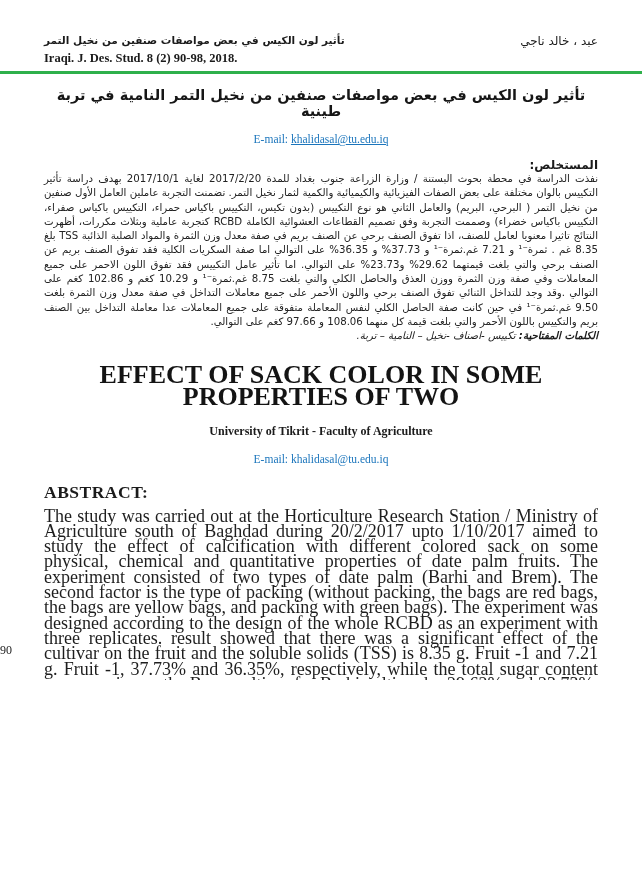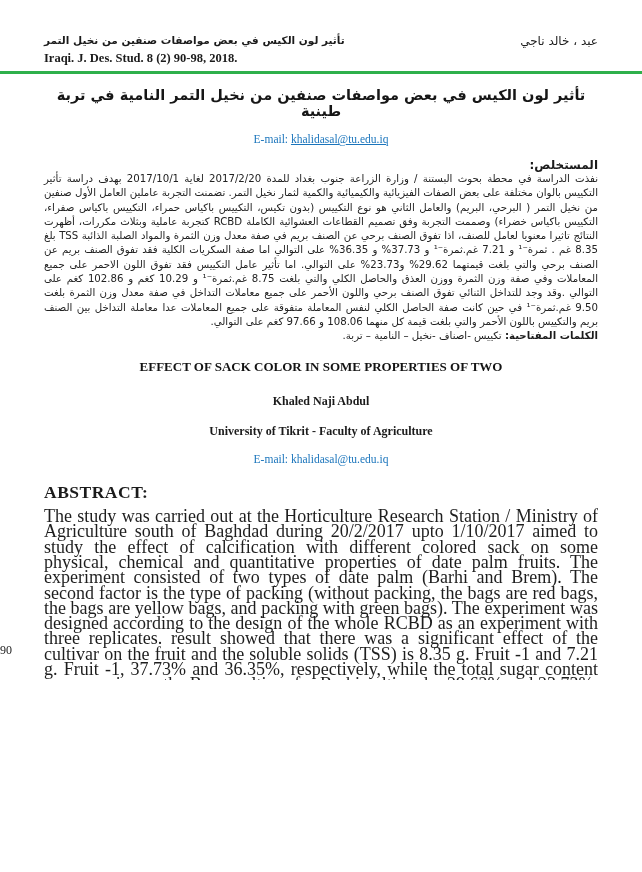--- a/index.html
+++ b/index.html
@@ -98,30 +98,31 @@
     font-size: 10.2px;
     line-height: 14.3px;
     color: #222222;
   }
   .ar-keywords {
     font-family: "DejaVu Sans", sans-serif;
     direction: rtl;
     text-align: right;
     font-size: 10.2px;
     line-height: 14.3px;
+    font-style: italic;
   }
   .ar-keywords .kw-label { font-weight: bold; }
 
   
   .en-title {
     text-align: center;
     font-weight: bold;
-    font-size: 13px;
+    font-size: 26px;
     line-height: 22.5px;
-    margin-top: 12px;
+    margin-top: 20px;
     color: #141414;
   }
   .en-author {
     text-align: center;
     font-weight: bold;
     font-size: 12px;
     margin-top: 16px;
   }
   .en-affiliation {
     text-align: center;
@@ -177,21 +178,20 @@
 
   <div class="ar-abs-heading">المستخلص:</div>
   <div class="ar-abstract">نفذت الدراسة في محطة بحوث البستنة / وزارة الزراعة جنوب بغداد للمدة 2017/2/20 لغاية 2017/10/1 بهدف دراسة تأثير التكييس بالوان مختلفة على بعض الصفات الفيزيائية والكيميائية والكمية لثمار نخيل التمر. تضمنت التجربة عاملين العامل الأول صنفين من نخيل التمر ( البرحي، البريم) والعامل الثاني هو نوع التكييس (بدون تكيس، التكييس باكياس حمراء، التكييس باكياس صفراء، التكييس باكياس خضراء) وصممت التجربة وفق تصميم القطاعات العشوائية الكاملة RCBD كتجربة عاملية وبثلاث مكررات، أظهرت النتائج تاثيرا معنويا لعامل للصنف، اذا تفوق الصنف برحي عن الصنف بريم في صفة معدل وزن الثمرة والمواد الصلبة الذائبة TSS بلغ 8.35 غم . ثمرة⁻¹ و 7.21 غم.ثمرة⁻¹ و 37.73% و 36.35% على التوالي اما صفة السكريات الكلية فقد تفوق الصنف بريم عن الصنف برحي والتي بلغت قيمتهما 29.62% و23.73% على التوالي. اما تأثير عامل التكييس فقد تفوق اللون الاحمر على جميع المعاملات وفي صفة وزن الثمرة ووزن العذق والحاصل الكلي والتي بلغت 8.75 غم.ثمرة⁻¹ و 10.29 كغم و 102.86 كغم على التوالي .وقد وجد للتداخل الثنائي تفوق الصنف برحي واللون الأحمر على جميع معاملات التداخل في صفة معدل وزن الثمرة بلغت 9.50 غم.ثمرة⁻¹ في حين كانت صفة الحاصل الكلي لنفس المعاملة متفوقة على جميع المعاملات عدا معاملة التداخل بين الصنف بريم والتكييس باللون الأحمر والتي بلغت قيمة كل منهما 108.06 و 97.66 كغم على التوالي.</div>
   <div class="ar-keywords">
     <span class="kw-label">الكلمات المفتاحية:</span><span> تكييس -اصناف -نخيل – النامية – تربة.</span>
   </div>
 
   <div class="en-title">
     <div>EFFECT OF SACK COLOR IN SOME PROPERTIES OF TWO</div>
   </div>
-  <div class="en-author">Khaled Naji Abdul</div>
   <div class="en-affiliation">University of Tikrit - Faculty of Agriculture</div>
   <div class="email-line">
     <span>E-mail: </span><a href="#" class="email-link-plain">khalidasal@tu.edu.iq</a>
   </div>
 
   <div class="en-abs-heading">ABSTRACT:</div>
   <div class="en-abstract">The study was carried out at the Horticulture Research Station / Ministry of Agriculture south of Baghdad during 20/2/2017 upto 1/10/2017 aimed to study the effect of calcification with different colored sack on some physical, chemical and quantitative properties of date palm fruits. The experiment consisted of two types of date palm (Barhi and Brem). The second factor is the type of packing (without packing, the bags are red bags, the bags are yellow bags, and packing with green bags). The experiment was designed according to the design of the whole RCBD as an experiment with three replicates. result showed that there was a significant effect of the cultivar on the fruit and the soluble solids (TSS) is 8.35 g. Fruit -1 and 7.21 g. Fruit -1, 37.73% and 36.35%, respectively, while the total sugar content was superior on the Brem cultivar for Barhi cultivar by 29.62% and 23.73%, respectively. The effect of the calcification factor exceeded the red color on all the parameters and in the weight of the fruit and the weight of the total and the total weight of 8.75 g. Fruit -1 and 10.29 kg and 102.86 kg, respectively. Binary interference was found to exceed the superiority of Barhi and red color on all interference factors In the rate of the weight of the fruit was 9.50 g. Fruit -1 while the overall effect of the same treatment superior to all transactions, except the treatment of interference between the Prim and red, which amounted to 108.06 and 97.66 kg, respectively.</div>
   <div class="en-keywords">
     <span class="kw-label">Key words:</span><span> upto, specifications, dates palm</span>
   </div>

